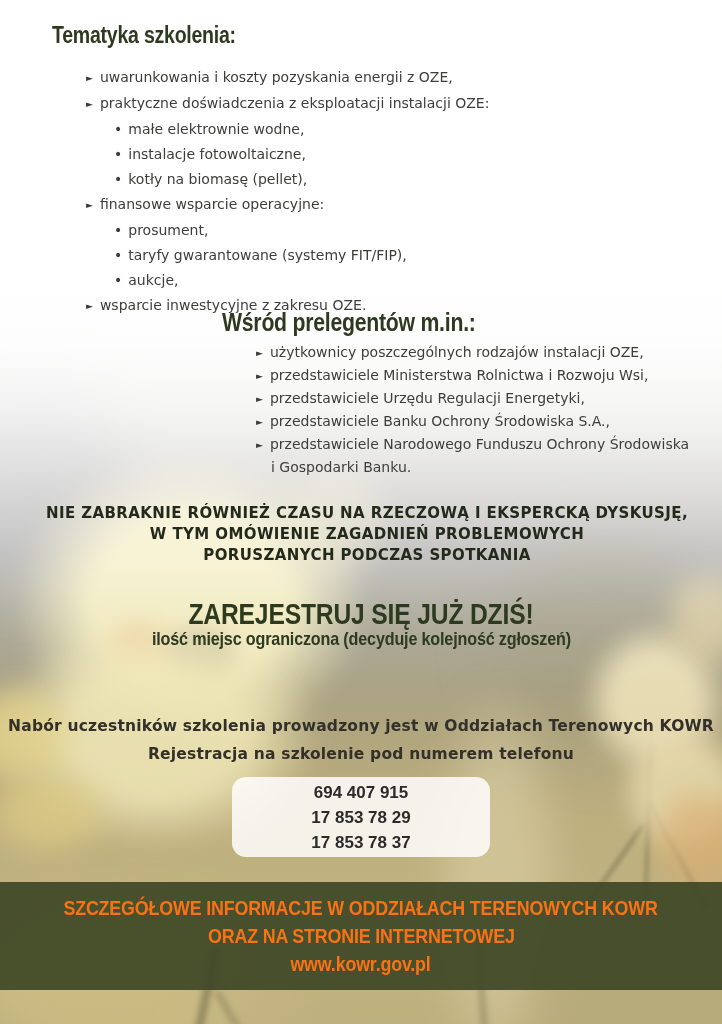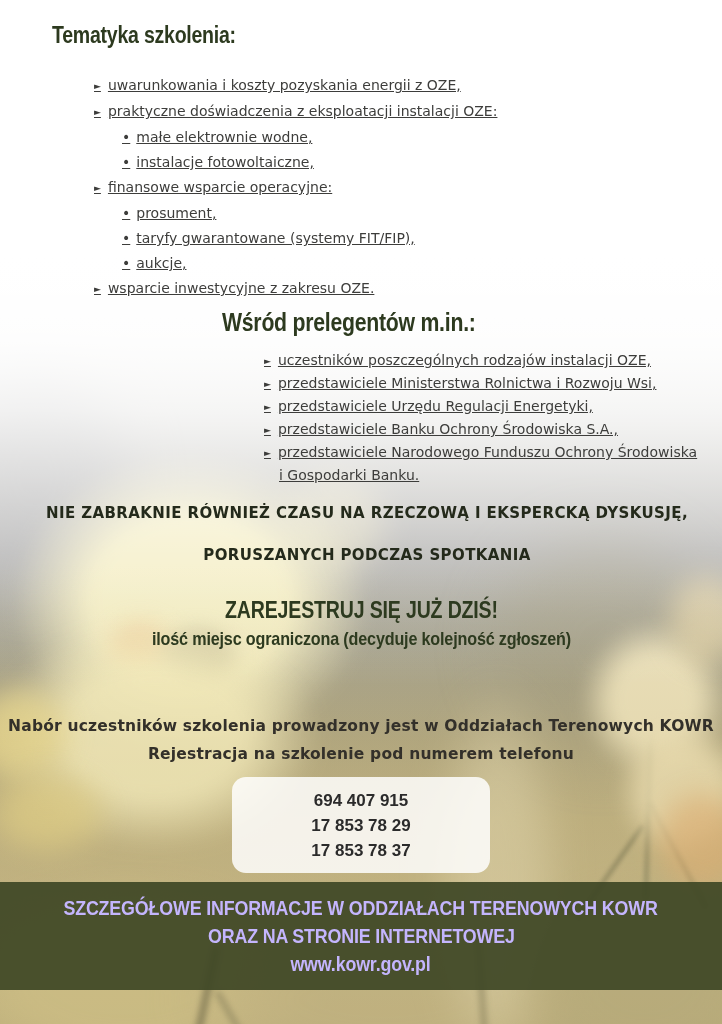--- a/index.html
+++ b/index.html
@@ -49,52 +49,52 @@
   
   .content{position:absolute;inset:0;z-index:3;}
   .abs{position:absolute;white-space:nowrap;}
   .cond{font-family:"Liberation Sans",sans-serif;font-weight:800;letter-spacing:-0.3px;
         display:inline-block;transform:scaleX(0.85);transform-origin:0 50%;}
   .cond-c{font-family:"Liberation Sans",sans-serif;font-weight:800;letter-spacing:-0.2px;
         display:inline-block;transform:scaleX(0.85);transform-origin:50% 50%;}
   .green{color:#2d3a1f;}
 
   .topics-heading{left:52px;top:22px;font-size:23px;}
-  ul.bullets{list-style:none;margin:16px;padding:0;text-decoration:underline;}
+  ul.bullets{list-style:none;margin:8px;padding:0;}
   .topics-list{left:78px;top:57px;font-size:14px;color:#3d3d3b;}
   .topics-list li{line-height:25px;}
   .topics-list li.lvl2{padding-left:28px;}
   .speakers-list{left:248px;top:333px;font-size:14px;color:#3d3d3b;}
   .speakers-list li{line-height:22px;}
   .marker-arrow{font-size:9px;vertical-align:1px;margin-right:7px;color:#3d3d3b;}
   .marker-dot{font-size:14px;margin-right:6px;color:#3d3d3b;}
   .speaker-cont{padding-left:15px;line-height:22px;}
 
   .speakers-heading{left:222px;top:308px;font-size:25px;}
 
   .centered{left:0;right:0;text-align:center;white-space:nowrap;}
   .discussion{font-weight:600;color:#242a1b;font-size:15px;letter-spacing:.4px;line-height:21px;padding-left:12px;}
   .d1{top:503px;} .d2{top:524px;} .d3{top:545px;}
 
-  .reg-title{top:597px;font-size:23px;}
+  .reg-title{top:597px;font-size:29px;}
   .reg-sub{top:627px;font-size:19px;}
 
   .enroll{font-weight:700;color:#33302a;font-size:15.5px;letter-spacing:.2px;}
   .e1{top:717px;} .e2{top:745px;}
 
-  .phone-box{position:absolute;left:232px;top:777px;width:258px;height:96px;
+  .phone-box{position:absolute;left:232px;top:777px;width:258px;height:80px;
     background:rgba(255,255,255,.84);border-radius:14px;
     display:flex;flex-direction:column;justify-content:center;align-items:center;}
   .phone-box div{font-family:"Liberation Sans",sans-serif;font-weight:700;
     font-size:17px;line-height:25px;color:#2b2b2b;}
 
   .footer-bar{position:absolute;left:0;top:882px;width:722px;height:108px;
     background:rgba(62,71,37,.92);display:flex;flex-direction:column;
     justify-content:center;align-items:center;gap:2px;}
-  .footer-bar .fl{color:#c4b5fd;white-space:nowrap;line-height:25px;}
+  .footer-bar .fl{color:#f97316;white-space:nowrap;line-height:25px;}
   .fl1,.fl2,.fl3{font-size:21px;}
 </style>
 </head>
 <body>
 
 <div class="bg-base"></div>
 <div class="blob b13"></div>
 <div class="blob b12"></div>
 <div class="blob b14"></div>
 <div class="blob b1"></div>
@@ -123,40 +123,42 @@
 <div class="content">
 
   <div class="abs topics-heading">
     <span class="cond green">Tematyka szkolenia:</span>
   </div>
   <ul class="bullets abs topics-list">
     <li class="lvl1"><span class="marker-arrow">►</span><span>uwarunkowania i koszty pozyskania energii z OZE,</span></li>
     <li class="lvl1"><span class="marker-arrow">►</span><span>praktyczne doświadczenia z eksploatacji instalacji OZE:</span></li>
     <li class="lvl2"><span class="marker-dot">•</span><span>małe elektrownie wodne,</span></li>
     <li class="lvl2"><span class="marker-dot">•</span><span>instalacje fotowoltaiczne,</span></li>
+    <li class="lvl2"><span class="marker-dot">•</span><span>kotły na biomasę (pellet),</span></li>
     <li class="lvl1"><span class="marker-arrow">►</span><span>finansowe wsparcie operacyjne:</span></li>
     <li class="lvl2"><span class="marker-dot">•</span><span>prosument,</span></li>
     <li class="lvl2"><span class="marker-dot">•</span><span>taryfy gwarantowane (systemy FIT/FIP),</span></li>
     <li class="lvl2"><span class="marker-dot">•</span><span>aukcje,</span></li>
     <li class="lvl1"><span class="marker-arrow">►</span><span>wsparcie inwestycyjne z zakresu OZE.</span></li>
   </ul>
 
   <div class="abs speakers-heading">
     <span class="cond green">Wśród prelegentów m.in.:</span>
   </div>
   <ul class="bullets abs speakers-list">
-    <li><span class="marker-arrow">►</span><span>uczestników poszczególnych rodzajów instalacji OZE,</span></li>
+    <li><span class="marker-arrow">►</span><span>użytkownicy poszczególnych rodzajów instalacji OZE,</span></li>
     <li><span class="marker-arrow">►</span><span>przedstawiciele Ministerstwa Rolnictwa i Rozwoju Wsi,</span></li>
     <li><span class="marker-arrow">►</span><span>przedstawiciele Urzędu Regulacji Energetyki,</span></li>
     <li><span class="marker-arrow">►</span><span>przedstawiciele Banku Ochrony Środowiska S.A.,</span></li>
     <li><span class="marker-arrow">►</span><span>przedstawiciele Narodowego Funduszu Ochrony Środowiska</span></li>
     <li class="speaker-cont">i Gospodarki Banku.</li>
   </ul>
 
   <div class="abs centered discussion d1">NIE ZABRAKNIE RÓWNIEŻ CZASU NA RZECZOWĄ I EKSPERCKĄ DYSKUSJĘ,</div>
+  <div class="abs centered discussion d2">W TYM OMÓWIENIE ZAGADNIEŃ PROBLEMOWYCH</div>
   <div class="abs centered discussion d3">PORUSZANYCH PODCZAS SPOTKANIA</div>
 
   <div class="abs centered reg-title">
     <span class="cond-c green">ZAREJESTRUJ SIĘ JUŻ DZIŚ!</span>
   </div>
   <div class="abs centered reg-sub">
     <span class="cond-c green">ilość miejsc ograniczona (decyduje kolejność zgłoszeń)</span>
   </div>
 
   <div class="abs centered enroll e1">Nabór uczestników szkolenia prowadzony jest w Oddziałach Terenowych KOWR</div>

